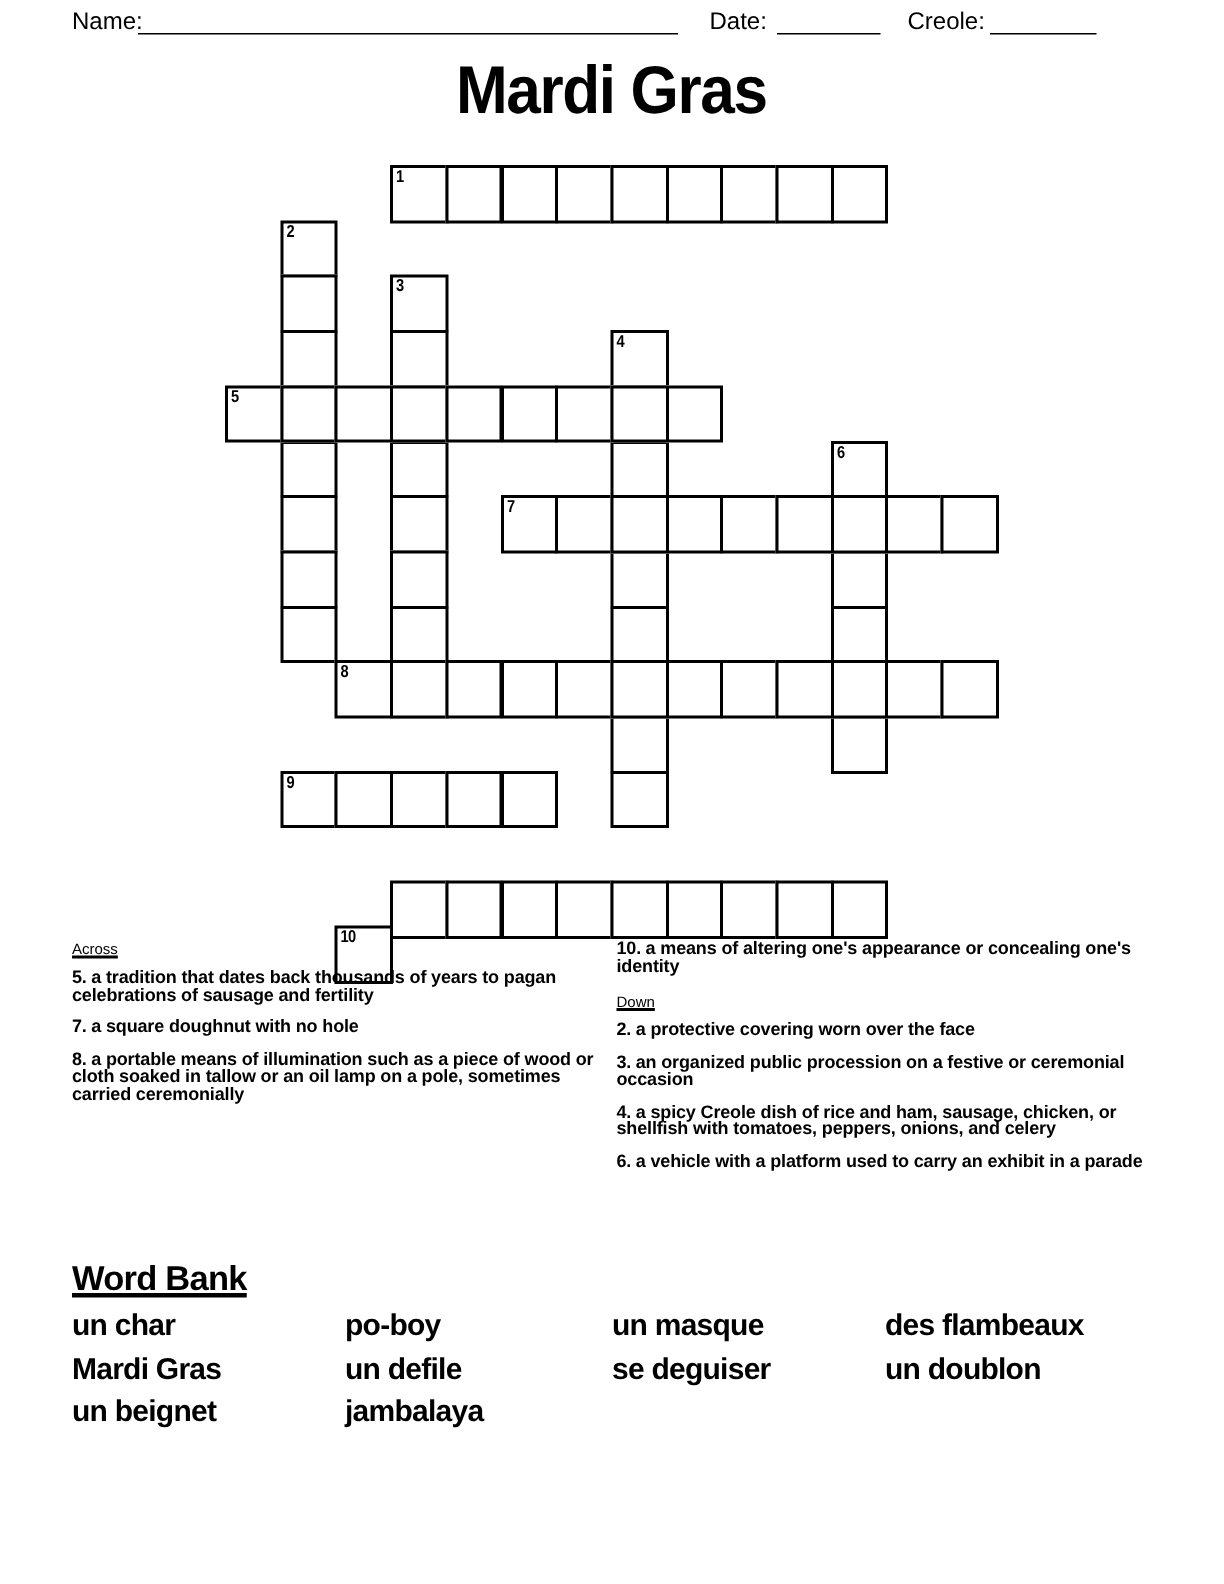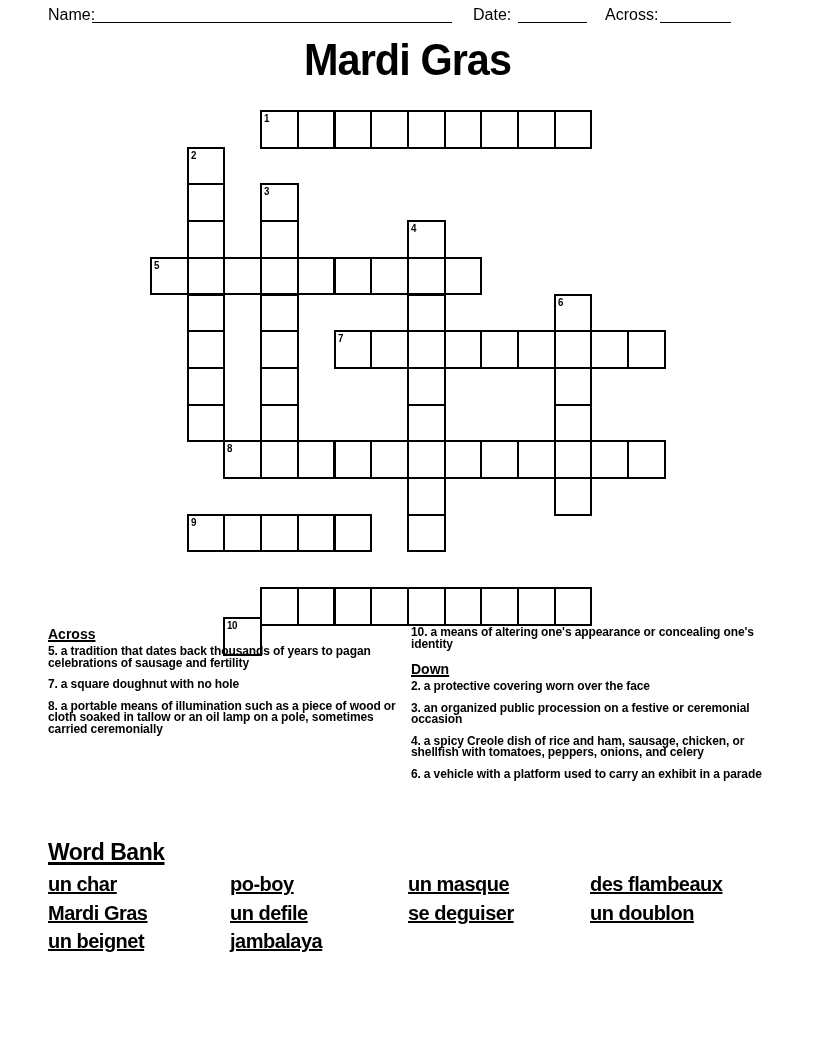--- a/index.html
+++ b/index.html
@@ -12,38 +12,38 @@
   .hdr-line{position:absolute;top:2px;height:20px;border-bottom:1.5px solid #000;}
   
   .title{position:absolute;top:34px;left:0;width:816px;text-align:center;}
   .title span{display:inline-block;font-size:45px;font-weight:bold;letter-spacing:-1px;transform:scaleX(0.92);transform-origin:center top;}
   
   .grid{position:absolute;left:0;top:0;width:816px;height:1056px;pointer-events:none;}
   .cell{position:absolute;width:38.7px;height:38.7px;box-sizing:border-box;border:2px solid #000;background:#fff;}
   .cellnum{position:absolute;left:2px;top:0;font-size:11.5px;font-weight:bold;line-height:13px;letter-spacing:-0.5px;transform:scaleX(0.85);transform-origin:0 0;}
   
   .clue-col{position:absolute;font-weight:bold;}
-  .clue-heading{font-size:14px;font-weight:bold;text-decoration:underline;text-decoration-thickness:2px;margin:0 0 5px 0;line-height:14px;}
+  .clue-heading{font-size:10px;font-weight:normal;text-decoration:underline;text-decoration-thickness:2px;margin:0 0 5px 0;line-height:14px;}
   .clue{margin:0 0 10px 0;font-size:12px;line-height:11.5px;letter-spacing:-0.1px;}
   .cnum{margin-right:3px;text-align:right;}
   
   .wb-heading{position:absolute;left:48px;top:840px;font-size:23px;font-weight:bold;text-decoration:underline;text-decoration-thickness:3px;letter-spacing:-0.5px;line-height:24px;}
   .wb-col{position:absolute;top:870px;font-size:20px;font-weight:bold;letter-spacing:-0.5px;}
-  .wb-item{line-height:28.5px;white-space:nowrap;text-decoration:underline;}
+  .wb-item{line-height:28.5px;white-space:nowrap;}
 </style>
 </head>
 <body>
 
 <div id="page">
 
   <span class="hdr-label" style="left:48px">Name:</span>
   <div class="hdr-line" style="left:92px;width:360px"></div>
   <span class="hdr-label" style="left:473px">Date:</span>
   <div class="hdr-line" style="left:518px;width:69px"></div>
-  <span class="hdr-label" style="left:605px">Across:</span>
+  <span class="hdr-label" style="left:605px">Creole:</span>
   <div class="hdr-line" style="left:660px;width:71px"></div>
 
   <div class="title"><span>Mardi Gras</span></div>
 
   <div class="grid">
       <div class="cell" style="left: 260.1px; top: 110px;">
         <span class="cellnum">1</span>
       </div>
       <div class="cell" style="left: 296.8px; top: 110px;"></div>
       <div class="cell" style="left: 333.5px; top: 110px;"></div>

